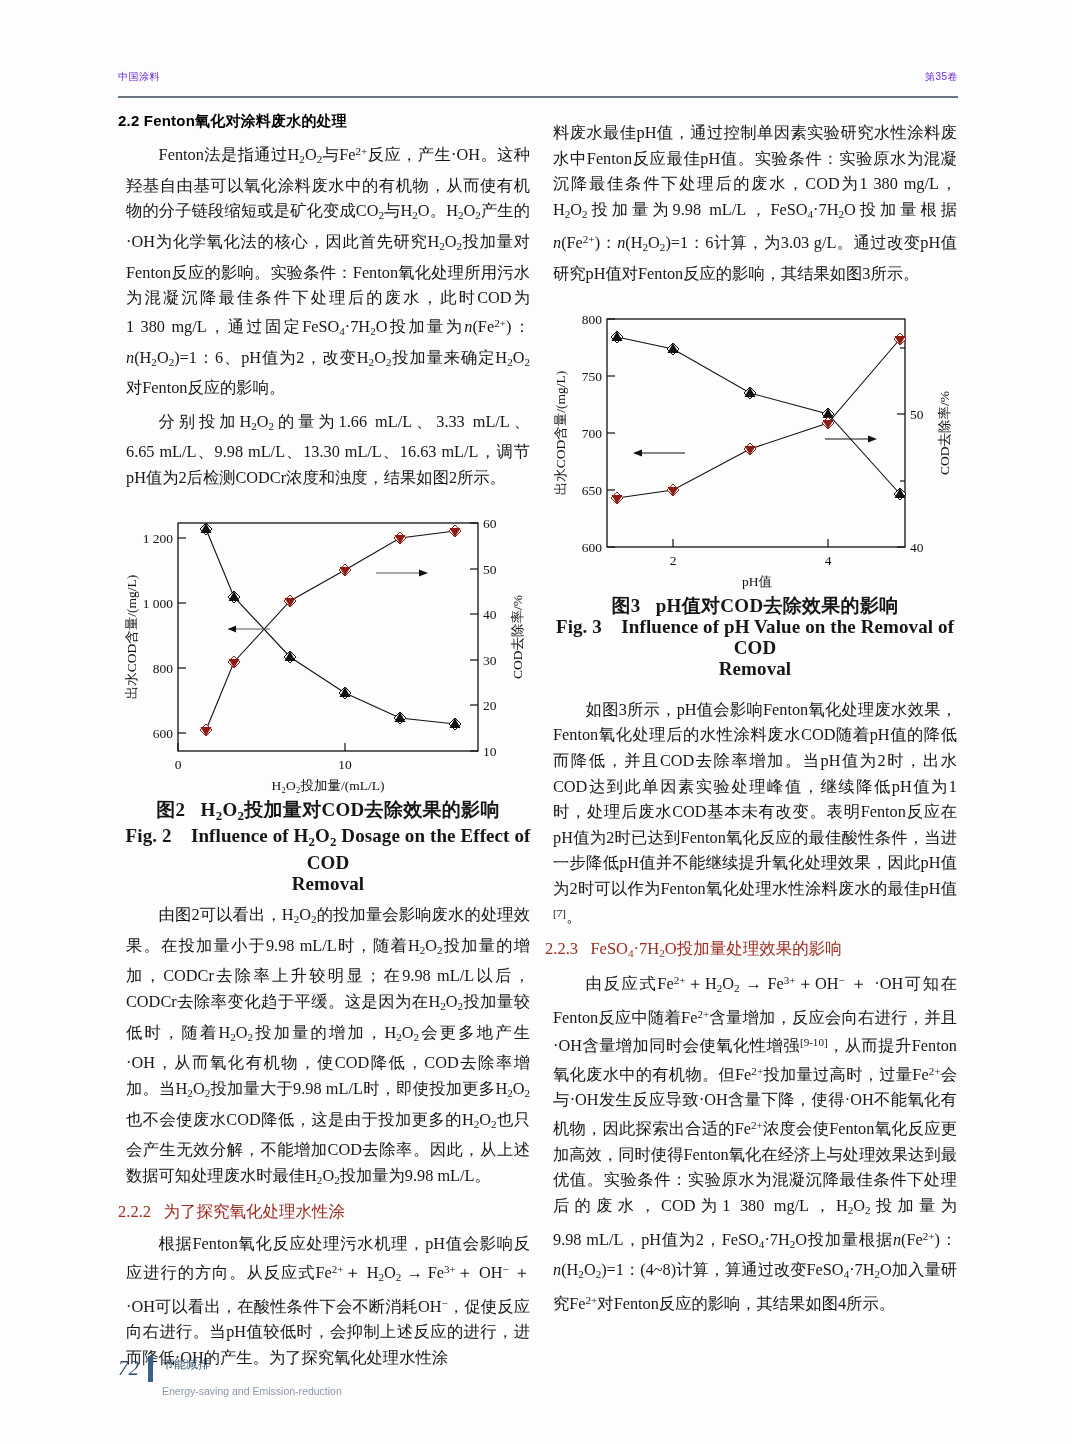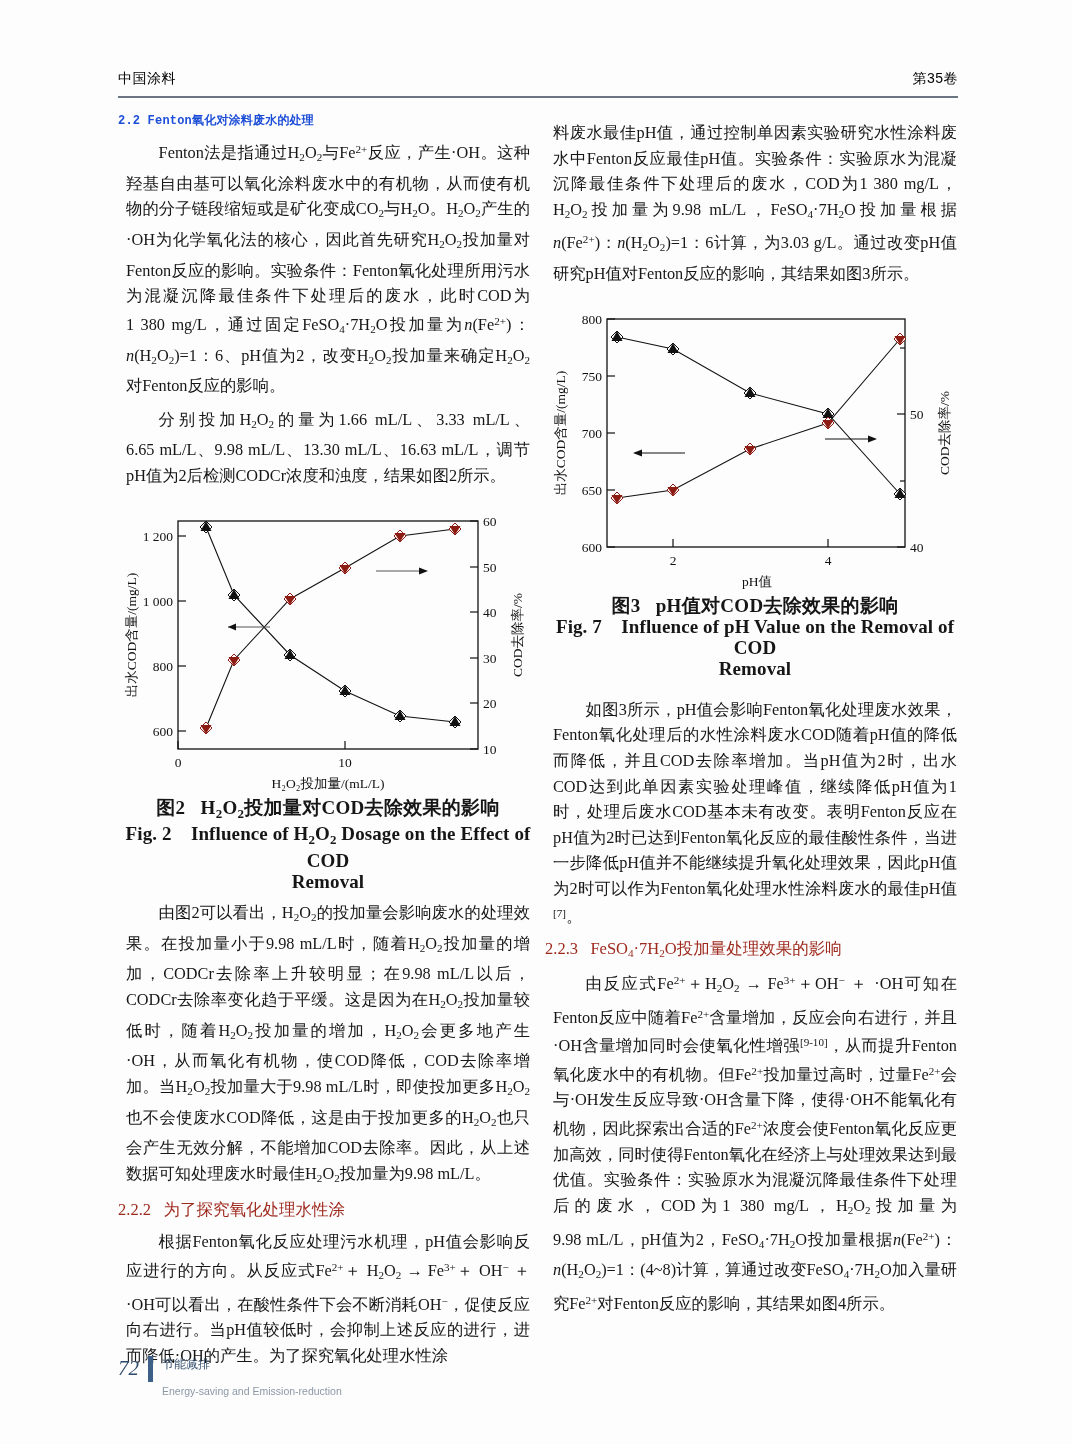--- a/index.html
+++ b/index.html
@@ -12,35 +12,35 @@
     position:relative;
     overflow:hidden;
   }
   .page { position:absolute; inset:0; padding:0; }
 
   
   .header {
     position:absolute; left:118px; top:70px; width:840px;
     display:flex; justify-content:space-between; align-items:flex-end;
     font-family:"Liberation Sans","DejaVu Sans",sans-serif;
-    font-size:14px; color:#000000; letter-spacing:.5px;
+    font-size:10px; color:#6d28d9; letter-spacing:.5px;
   }
   .header-rule {
     position:absolute; left:118px; top:96px; width:840px; height:1.6px;
     background:#6b7682;
   }
 
   
   .col { position:absolute; width:420px; top:112px; }
   .col-left  { left:118px; }
   .col-right { left:545px; }
 
   h3.sec {
-    font-family:Liberation Mono, monospace;
-    font-size:12px; font-weight:bold; color:#1d4ed8;
+    font-family:Liberation Sans, sans-serif;
+    font-size:15px; font-weight:bold; color:#000000;
     margin:0 0 6px 0; letter-spacing:.2px;
   }
   h4.sub {
     font-size:16.5px; font-weight:normal; color:#9e2a1e;
     margin:4px 0 2px 0;
     font-family:"Liberation Serif","DejaVu Serif",serif;
   }
   h4.sub .sn { color:#9e2a1e; }
   p.body {
     margin:8px; font-size:16.3px; line-height:25.6px;
@@ -347,21 +347,21 @@
           <text x="212" y="285" text-anchor="middle" font-size="13.5" fill="#111">pH值</text>
         </svg>
       </div>
 
       <div class="cap">
         <div class="zh">
           <span>图3</span>&nbsp;&nbsp;
           <span>pH值对COD去除效果的影响</span>
         </div>
         <div class="en">
-          <span>Fig. 7</span>&nbsp;&nbsp;&nbsp;
+          <span>Fig. 3</span>&nbsp;&nbsp;&nbsp;
           <span>Influence of pH Value on the Removal of COD</span>
         </div>
         <div class="en">Removal</div>
       </div>
     </div>
 
     <p class="body ind" style="margin-top:18px;">
       如图3所示，pH值会影响Fenton氧化处理废水效果，Fenton氧化处理后的水性涂料废水COD随着pH值的降低而降低，并且COD去除率增加。当pH值为2时，出水COD达到此单因素实验处理峰值，继续降低pH值为1时，处理后废水COD基本未有改变。表明Fenton反应在pH值为2时已达到Fenton氧化反应的最佳酸性条件，当进一步降低pH值并不能继续提升氧化处理效果，因此pH值为2时可以作为Fenton氧化处理水性涂料废水的最佳pH值<sup>[7]</sup>。
     </p>
 

